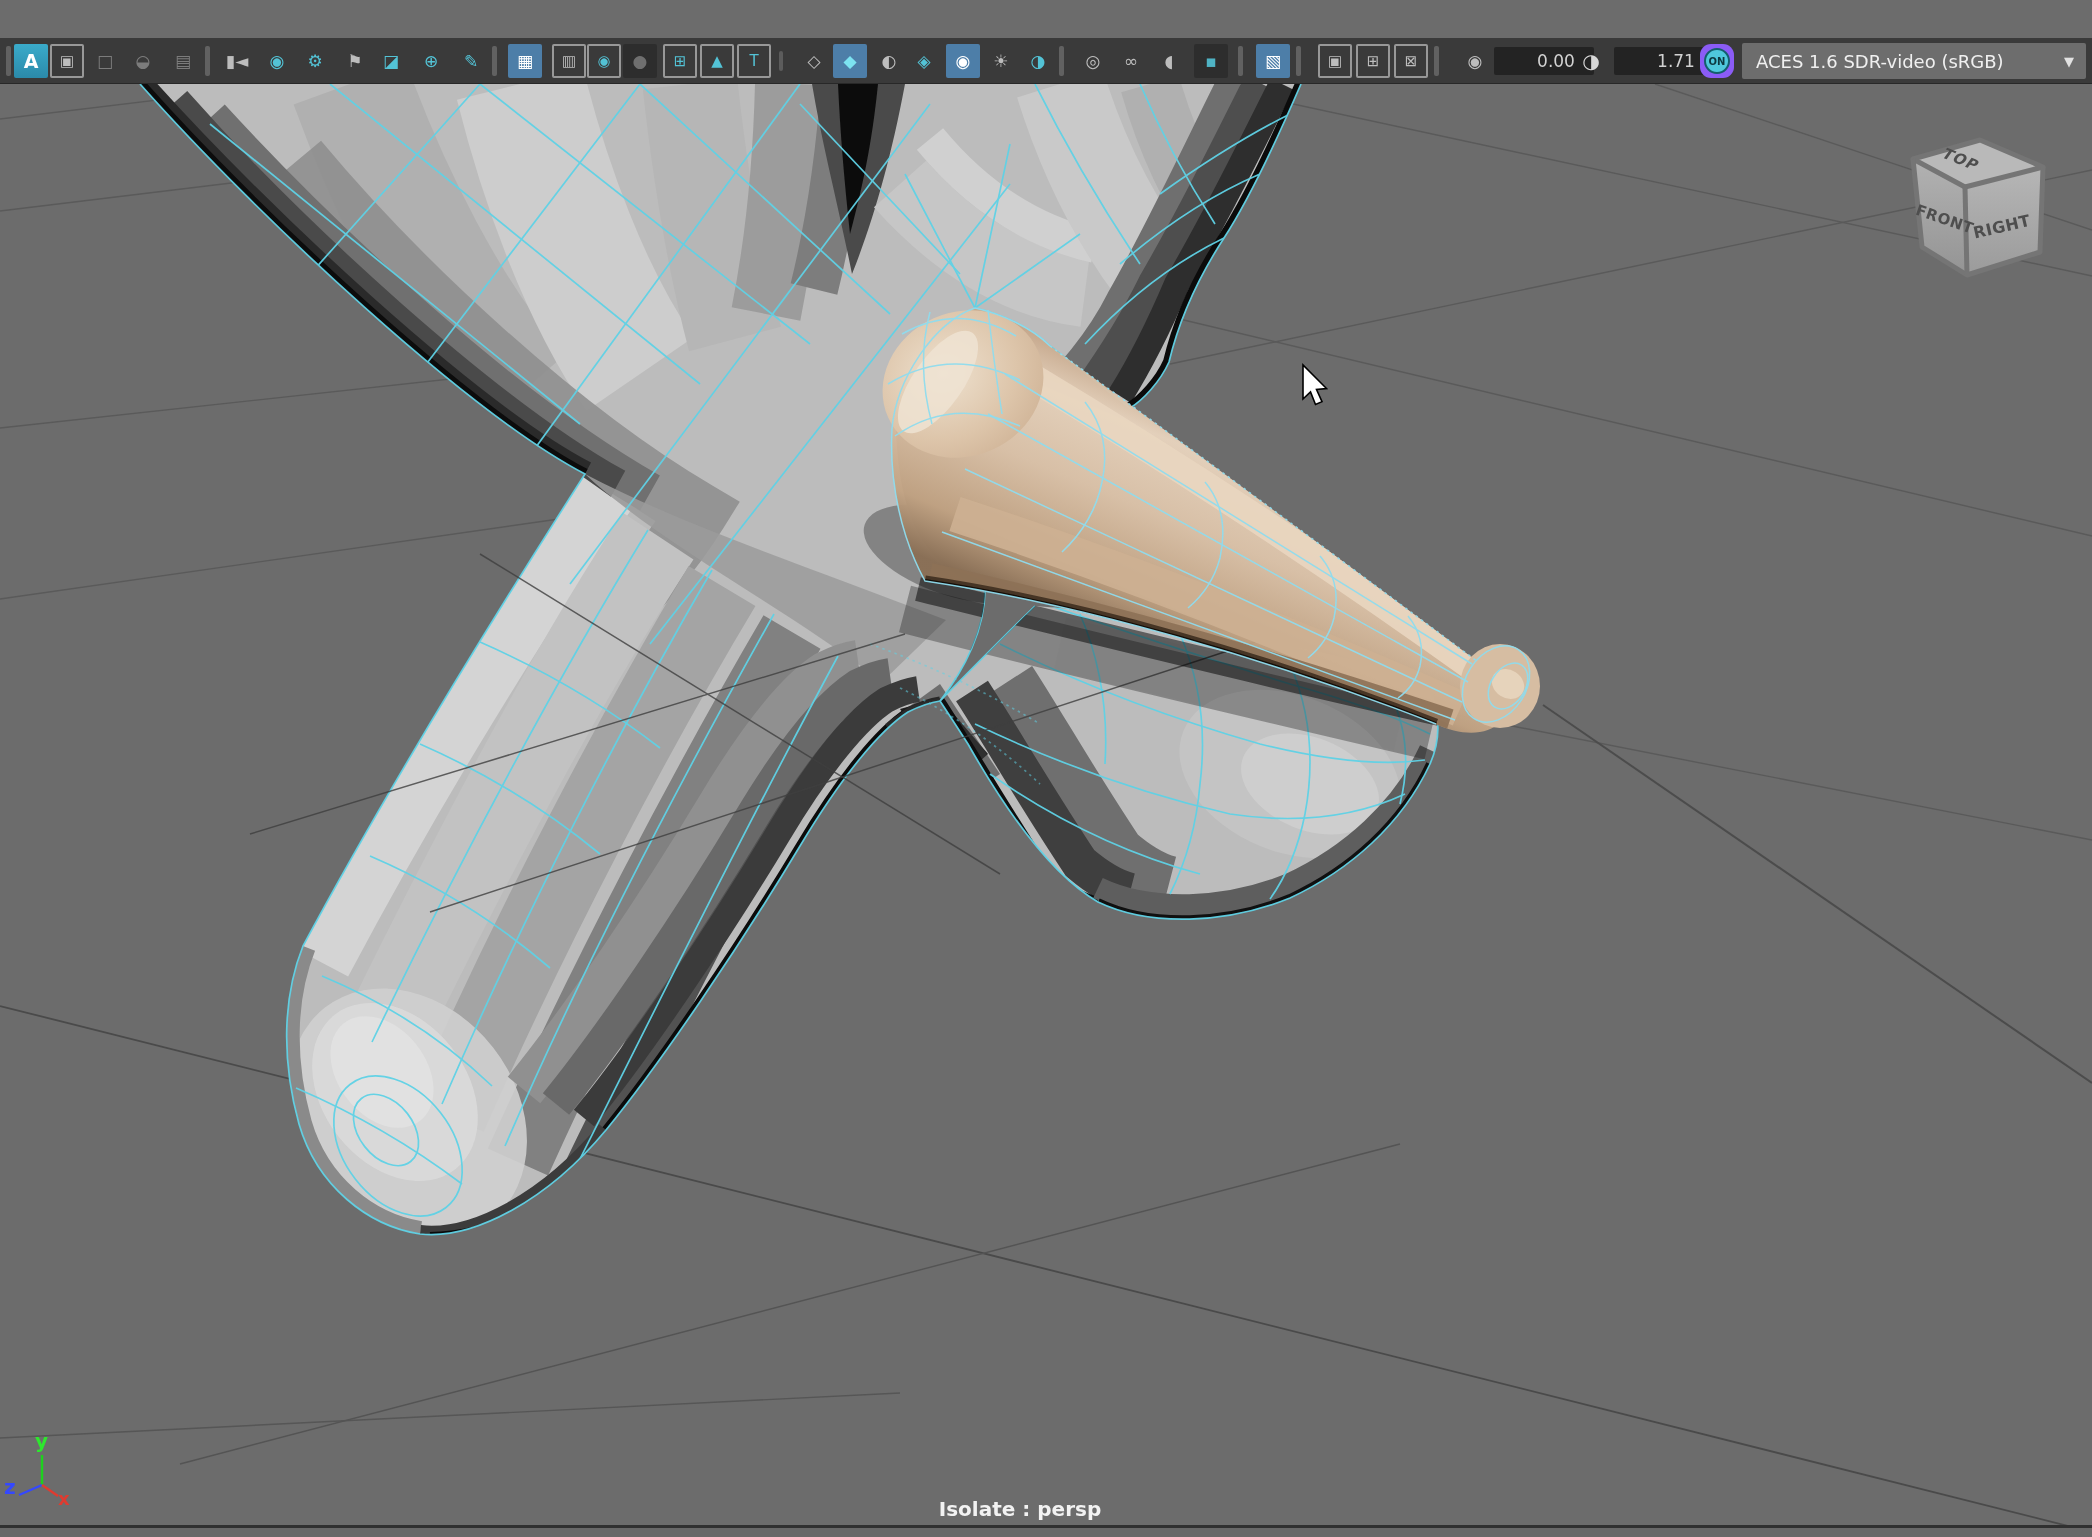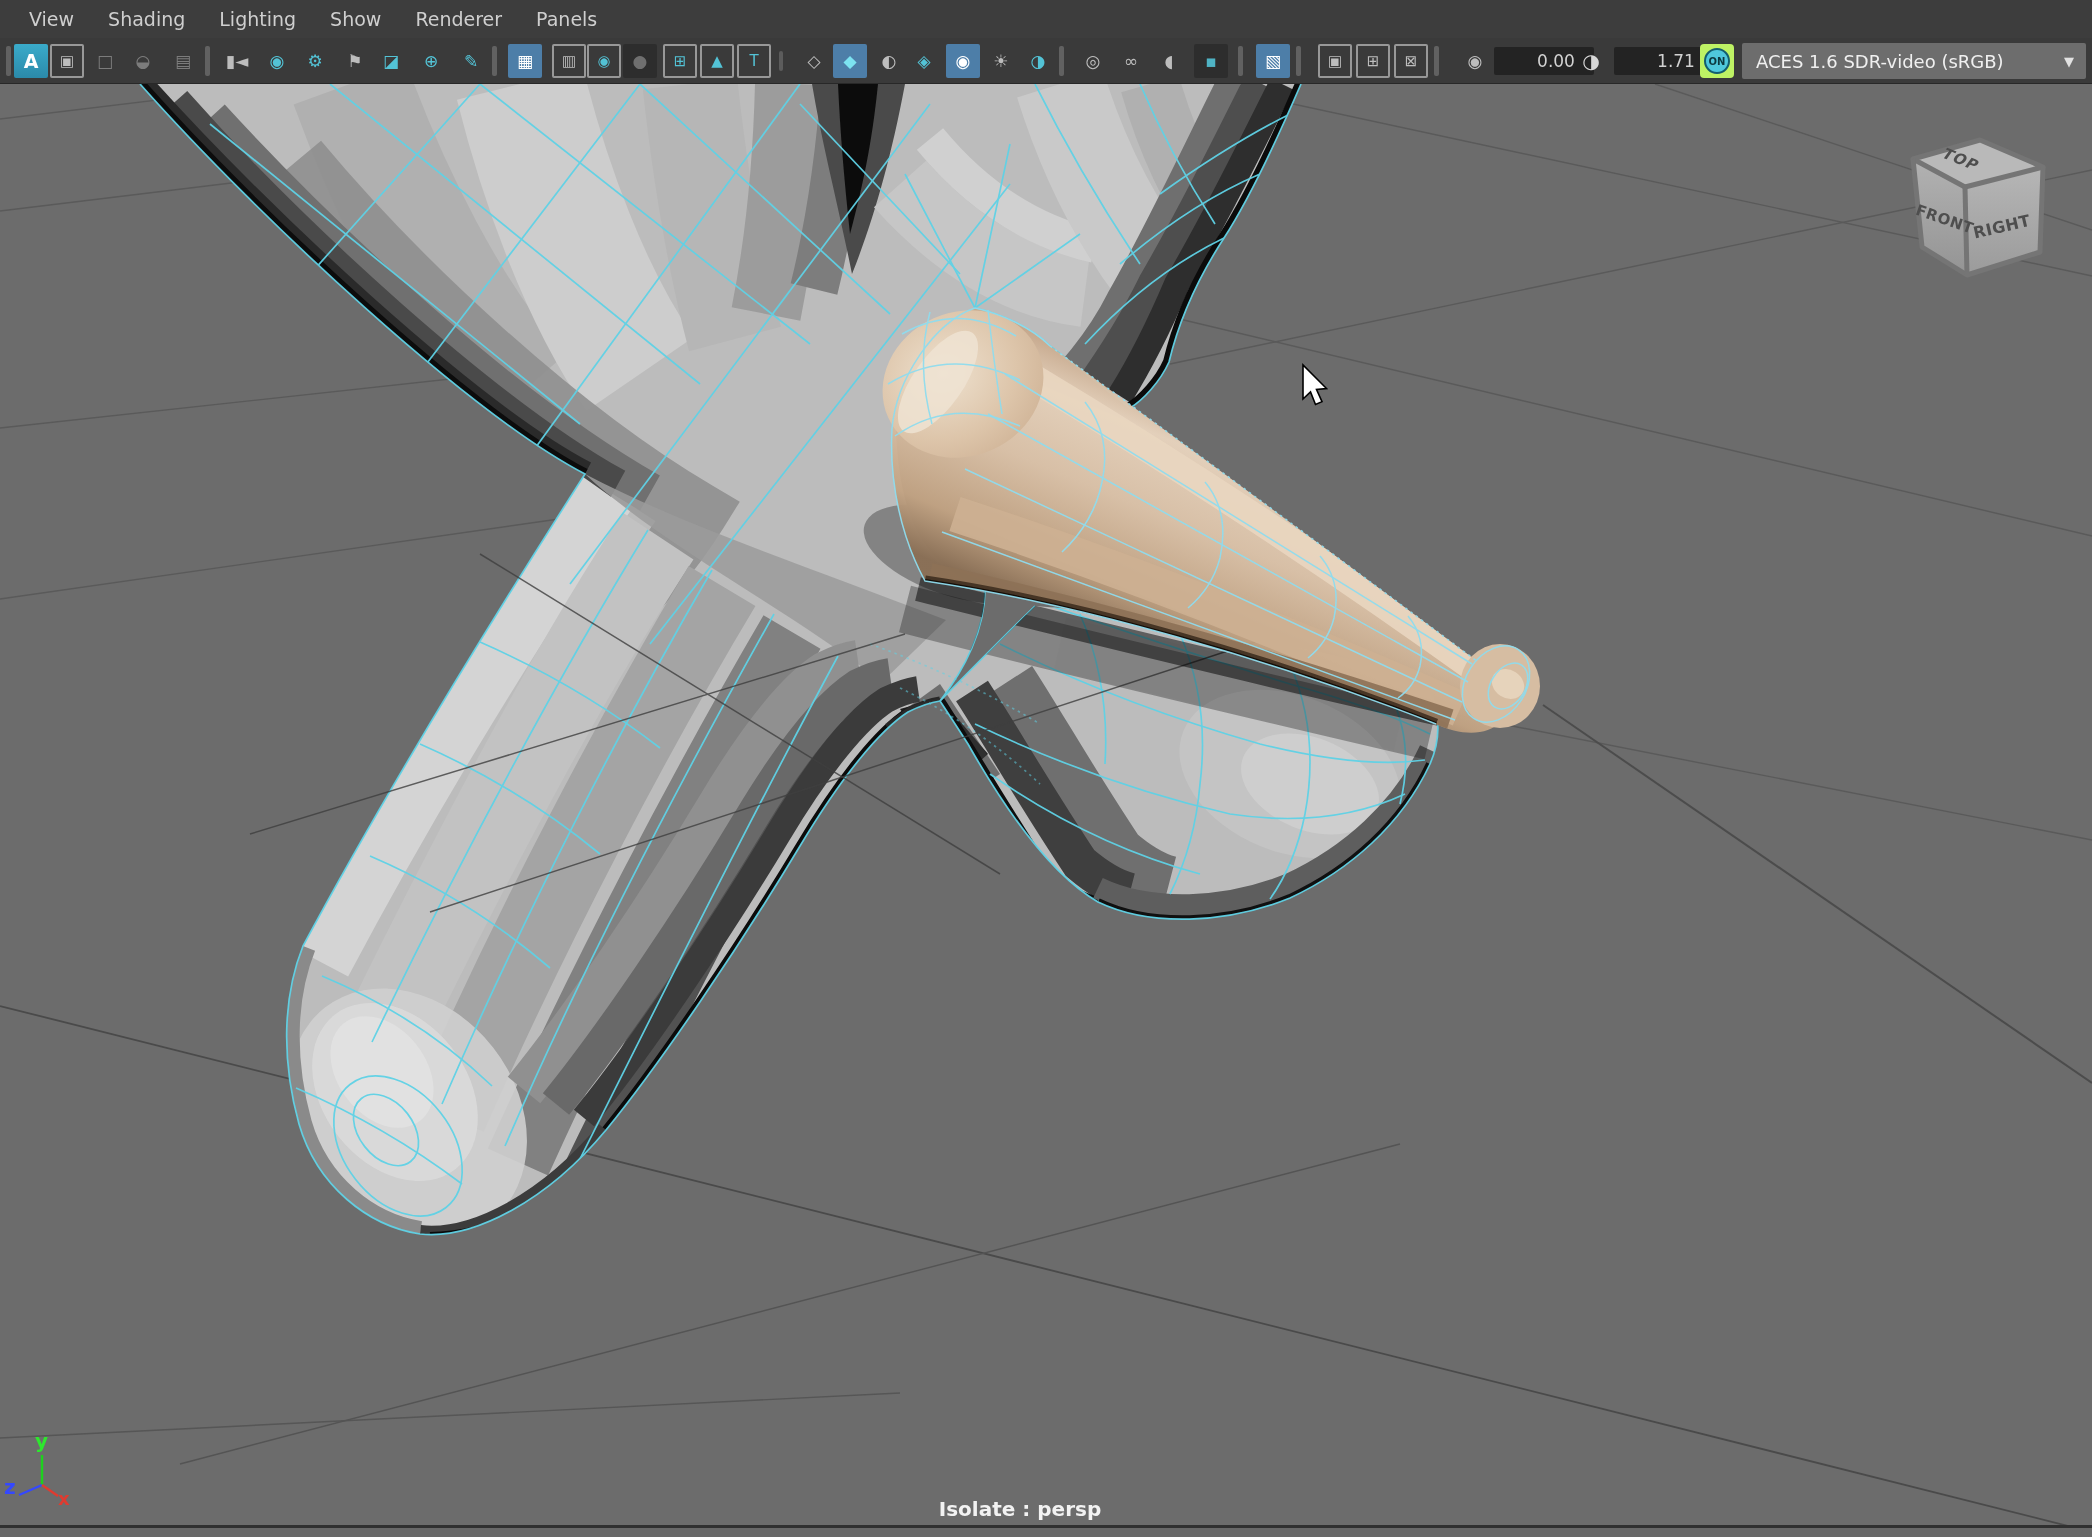--- a/index.html
+++ b/index.html
@@ -25,47 +25,39 @@
   .st-active-teal{background:#4d7ea8;color:#7ce2f0;}
   .st-pressed{background:#2d2d2d;color:#6f6f6f;}
   .st-pressed-teal{background:#2d2d2d;color:#4fb3c4;}
   .st-tealbox{background:linear-gradient(#3aabca,#2b8aaa);color:#fff;font-weight:bold;font-size:19px;}
   .tb-sep{position:absolute;top:8px;width:5px;height:30px;background:#616161;border-radius:2px;}
   .tb-sep-small{position:absolute;top:13px;width:4px;height:20px;background:#5c5c5c;border-radius:2px;}
   .tb-field{position:absolute;top:9px;height:28px;background:#232323;color:#d2d2d2;
     font-size:17px;display:flex;align-items:center;justify-content:center;border-radius:2px;padding-left:24px;}
   #contrast-icon{position:absolute;top:6px;left:1576px;width:30px;height:34px;color:#d8d8d8;
     font-size:20px;display:flex;align-items:center;justify-content:center;}
-  #on-badge{position:absolute;top:6px;left:1700px;width:34px;height:34px;background:#bef264;
-    border-radius:4px;display:flex;align-items:center;justify-content:center;}
+  #on-badge{position:absolute;top:6px;left:1700px;width:34px;height:34px;background:#8b5cf6;
+    border-radius:11px;display:flex;align-items:center;justify-content:center;}
   #on-badge .oncirc{width:26px;height:26px;border-radius:50%;background:#4fc8dc;border:2px solid #145e6e;
     display:flex;align-items:center;justify-content:center;font-size:10px;font-weight:bold;color:#0d3940;box-sizing:border-box;}
   #view-transform{position:absolute;top:5px;left:1742px;width:344px;height:36px;background:#6d6d6d;
     border-radius:2px;color:#f0f0f0;font-size:18px;display:flex;align-items:center;
     padding:0 12px 0 14px;box-sizing:border-box;}
   #view-transform .vt-label{flex:1;white-space:nowrap;overflow:hidden;}
   #view-transform .vt-arrow{color:#e2e2e2;font-size:13px;margin-left:6px;}
 
   
   #viewport{position:absolute;top:84px;left:0;width:2092px;height:1453px;background:#6c6c6c;}
   #scene{position:absolute;inset:0;}
 </style>
 </head>
 <body>
 
 <div id="app">
 
-  <div id="menubar">
-      <div class="menu-item">View</div>
-      <div class="menu-item">Shading</div>
-      <div class="menu-item">Lighting</div>
-      <div class="menu-item">Show</div>
-      <div class="menu-item">Renderer</div>
-      <div class="menu-item">Panels</div>
-    </div>
 
   <div id="toolbar">
     <div class="tb-field" id="exposure-field" style="left:1494px;width:76px">0.00</div>
     <div id="contrast-icon">◑</div>
     <div class="tb-field" id="gamma-field" style="left:1614px;width:76px">1.71</div>
     <div id="on-badge">
       <span class="oncirc">ON</span>
     </div>
     <div id="view-transform">
       <span class="vt-label">ACES 1.6 SDR-video (sRGB)</span>

